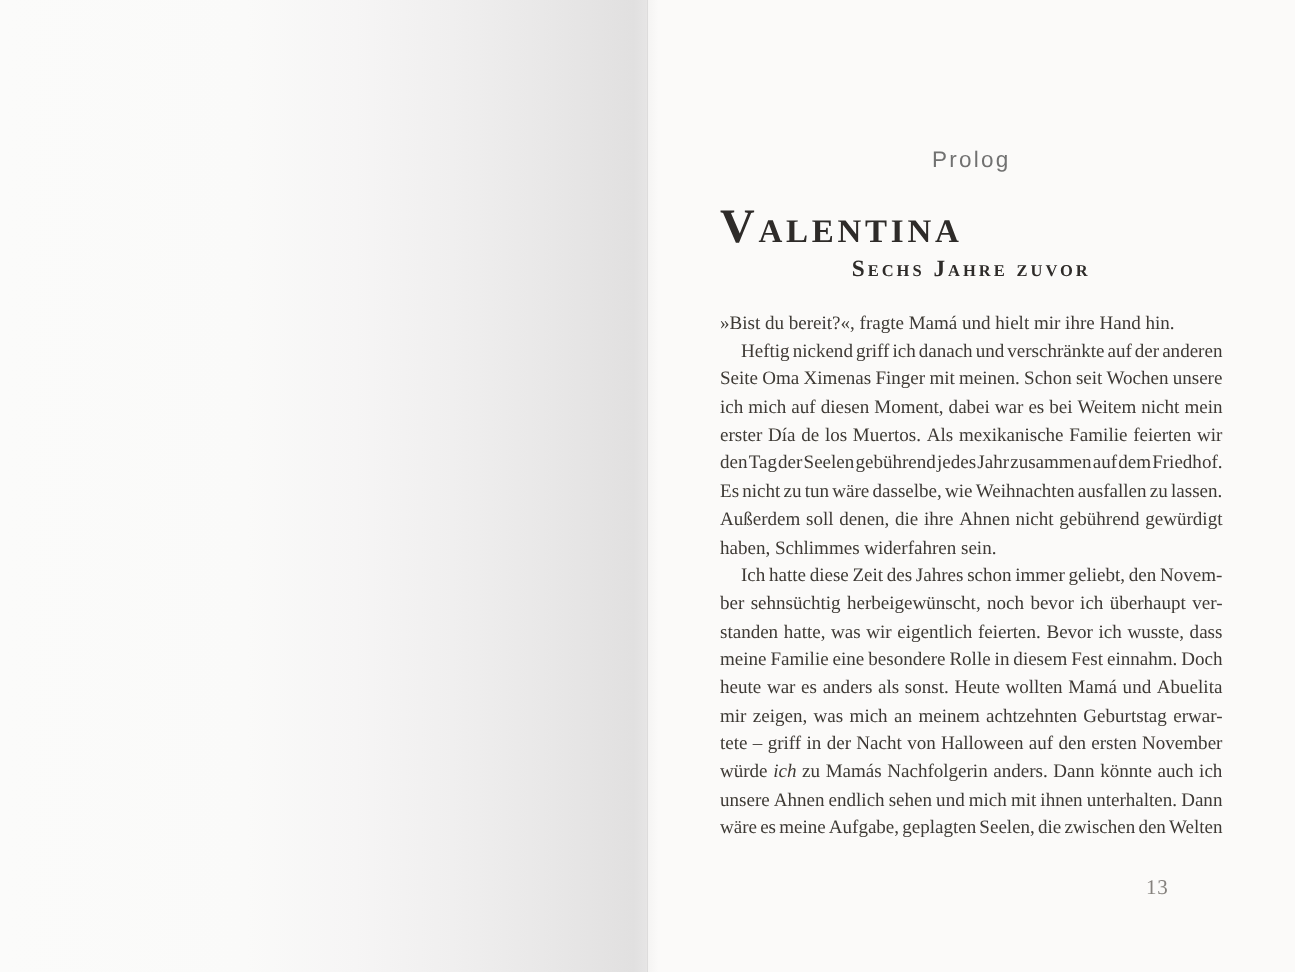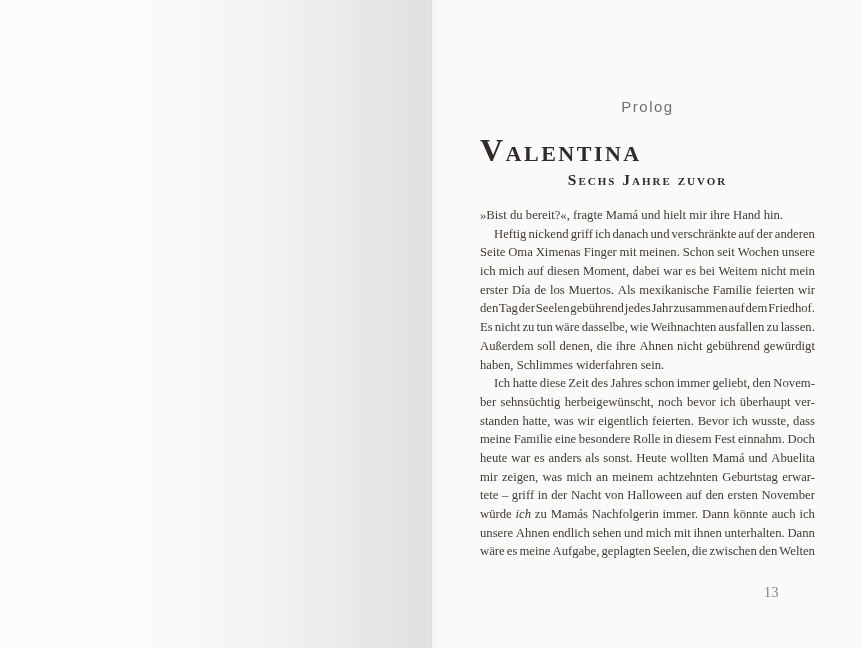--- a/index.html
+++ b/index.html
@@ -235,21 +235,21 @@
             <span>den</span>
             <span>ersten</span>
             <span>November</span>
           </div>
           <div class="line just">
             <span>würde</span>
             <span style="font-style: italic;">ich</span>
             <span>zu</span>
             <span>Mamás</span>
             <span>Nachfolgerin</span>
-            <span>immer.</span>
+            <span>anders.</span>
             <span>Dann</span>
             <span>könnte</span>
             <span>auch</span>
             <span>ich</span>
           </div>
           <div class="line just">
             <span>unsere</span>
             <span>Ahnen</span>
             <span>endlich</span>
             <span>sehen</span>

